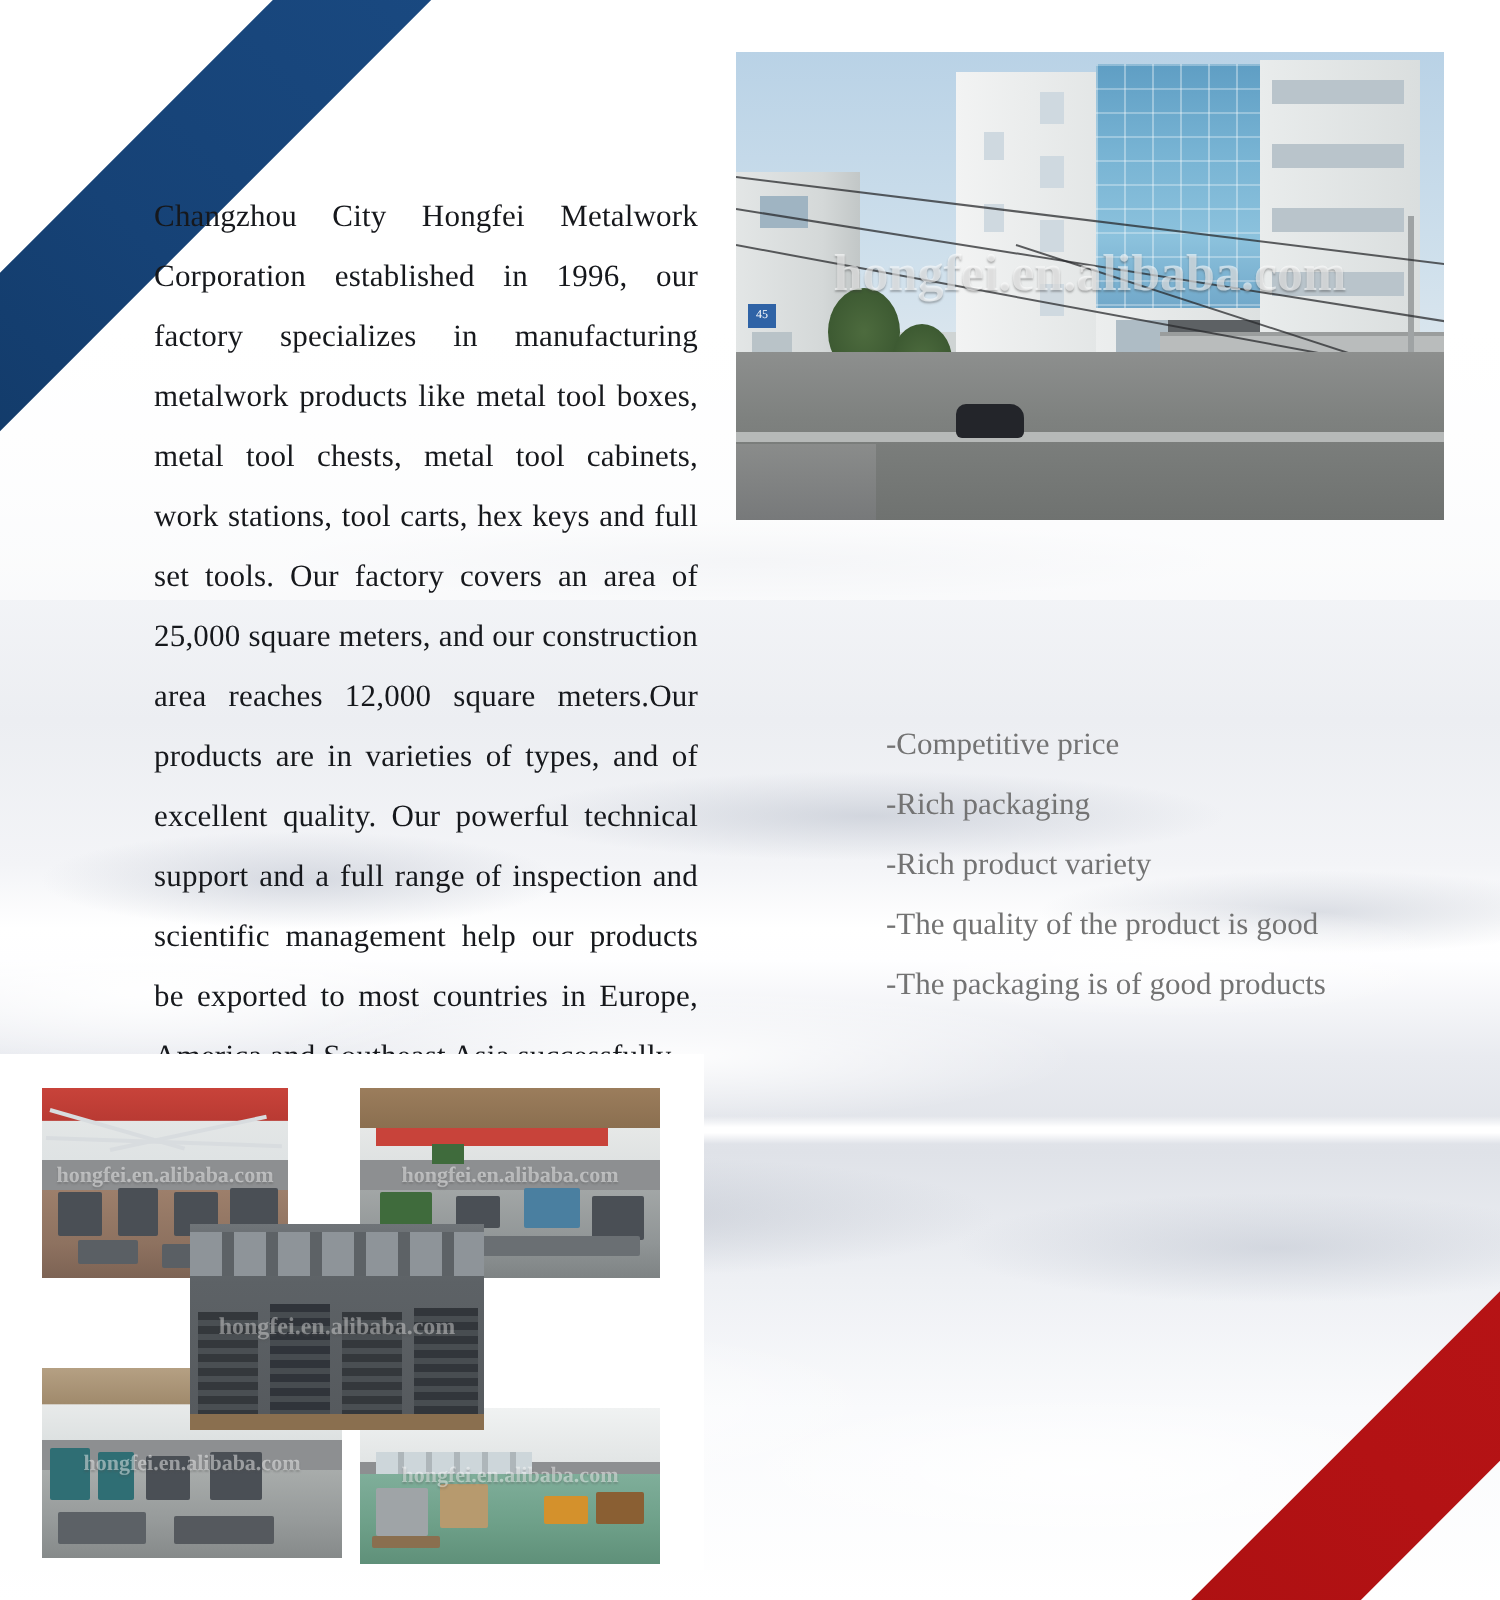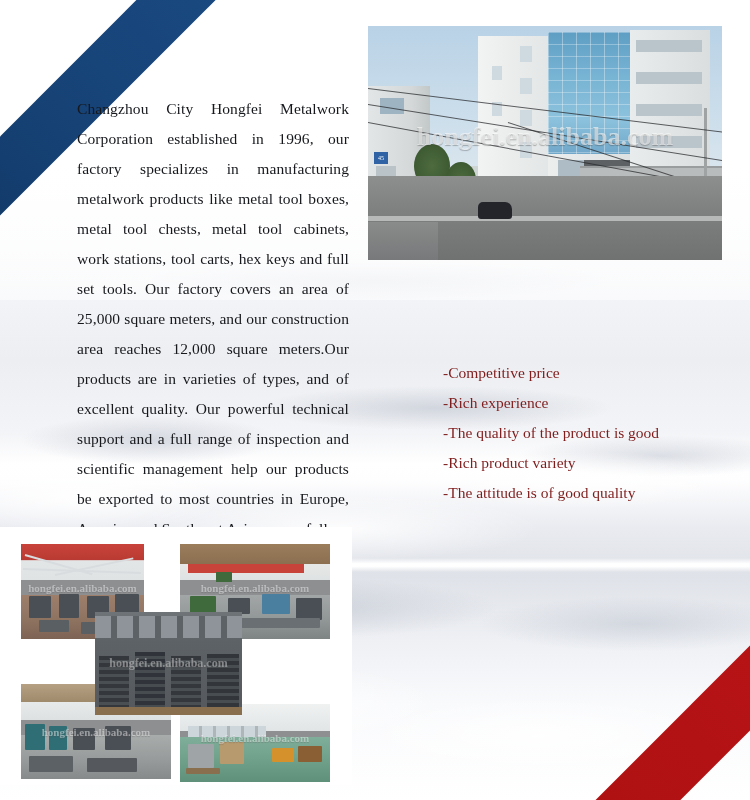--- a/index.html
+++ b/index.html
@@ -101,21 +101,21 @@
   
   .features{
     position:absolute;
     left:443px;top:358px;
     width:280px;
     list-style:none;margin:0;padding:0;
   }
   .features li{
     font-size:15.5px;
     line-height:30px;
-    color:#7f1d1d;
+    color:#737373;
     white-space:nowrap;
   }
 
   
   .photo-main{
     position:absolute;
     left:368px;top:26px;
     width:354px;height:234px;
     overflow:hidden;
     background:#9aa3ad;
@@ -236,24 +236,24 @@
     <div class="car" style="left:110px;top:176px;width:34px;height:17px;"></div>
     <div style="position:absolute;left:0;top:196px;width:70px;height:38px;background:linear-gradient(180deg,#8a8c8b,#77797a);"></div>
 
     <div class="watermark" style="top:96px;font-size:26px;">hongfei.en.alibaba.com</div>
   </div>
 
   <p class="description">Changzhou City Hongfei Metalwork Corporation established in 1996, our factory specializes in manufacturing metalwork products like metal tool boxes, metal tool chests, metal tool cabinets, work stations, tool carts, hex keys and full set tools. Our factory covers an area of 25,000 square meters, and our construction area reaches 12,000 square meters.Our products are in varieties of types, and of excellent quality. Our powerful technical support and a full range of inspection and scientific management help our products be exported to most countries in Europe, America and Southeast Asia successfully.</p>
 
   <ul class="features">
     <li>-Competitive price</li>
-    <li>-Rich experience</li>
+    <li>-Rich packaging</li>
+    <li>-Rich product variety</li>
     <li>-The quality of the product is good</li>
-    <li>-Rich product variety</li>
-    <li>-The attitude is of good quality</li>
+    <li>-The packaging is of good products</li>
   </ul>
 
   <div class="collage">
 
     <div class="cphoto cp-tl">
       <div class="shop-roof" style="background:linear-gradient(180deg,#c8433a 0%,#b93a33 45%,#e3e6e6 46%,#dfe3e4 100%);"></div>
       <div class="truss" style="left:4px;top:10px;width:70px;transform:rotate(16deg);"></div>
       <div class="truss" style="left:34px;top:30px;width:80px;transform:rotate(-12deg);"></div>
       <div class="truss" style="left:2px;top:24px;width:118px;transform:rotate(2deg);"></div>
       <div class="shop-floor" style="background:linear-gradient(180deg,#9d7f6b 0%,#8e7260 60%,#7d6354 100%);"></div>

